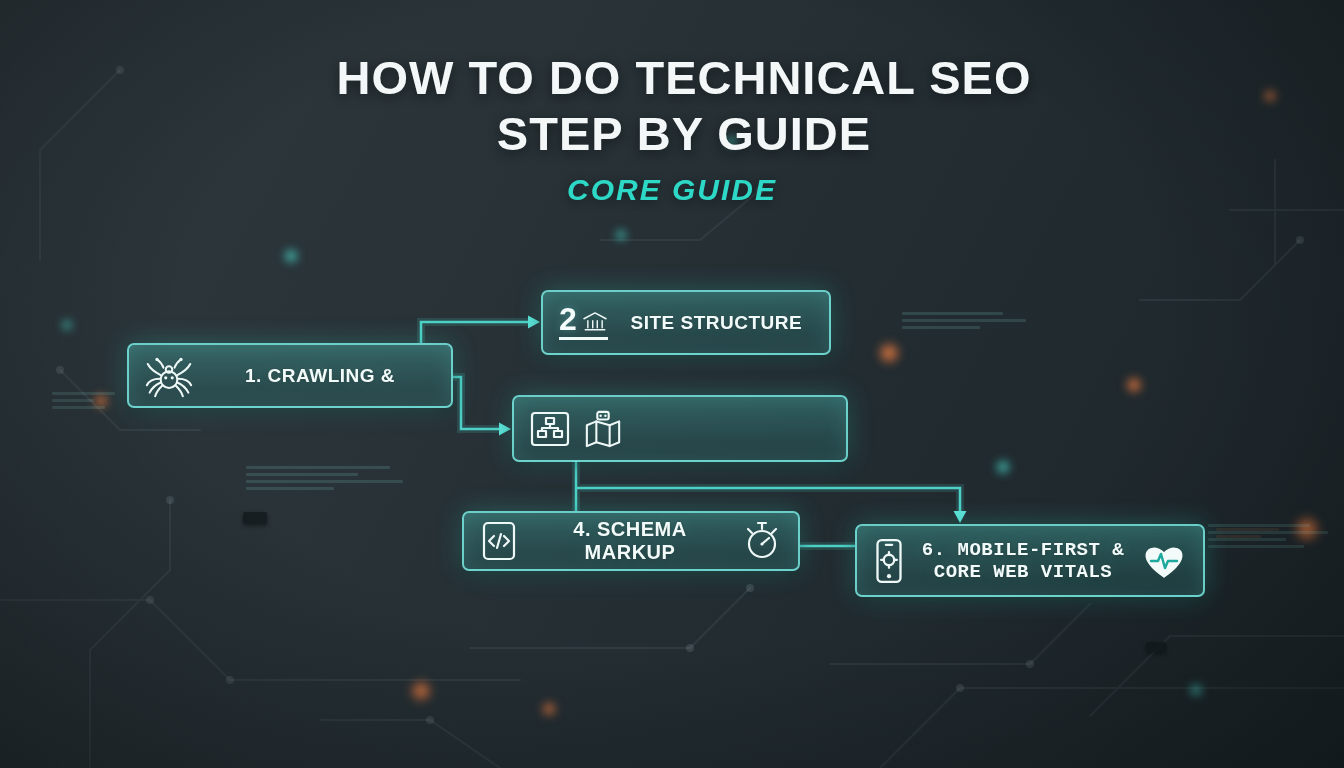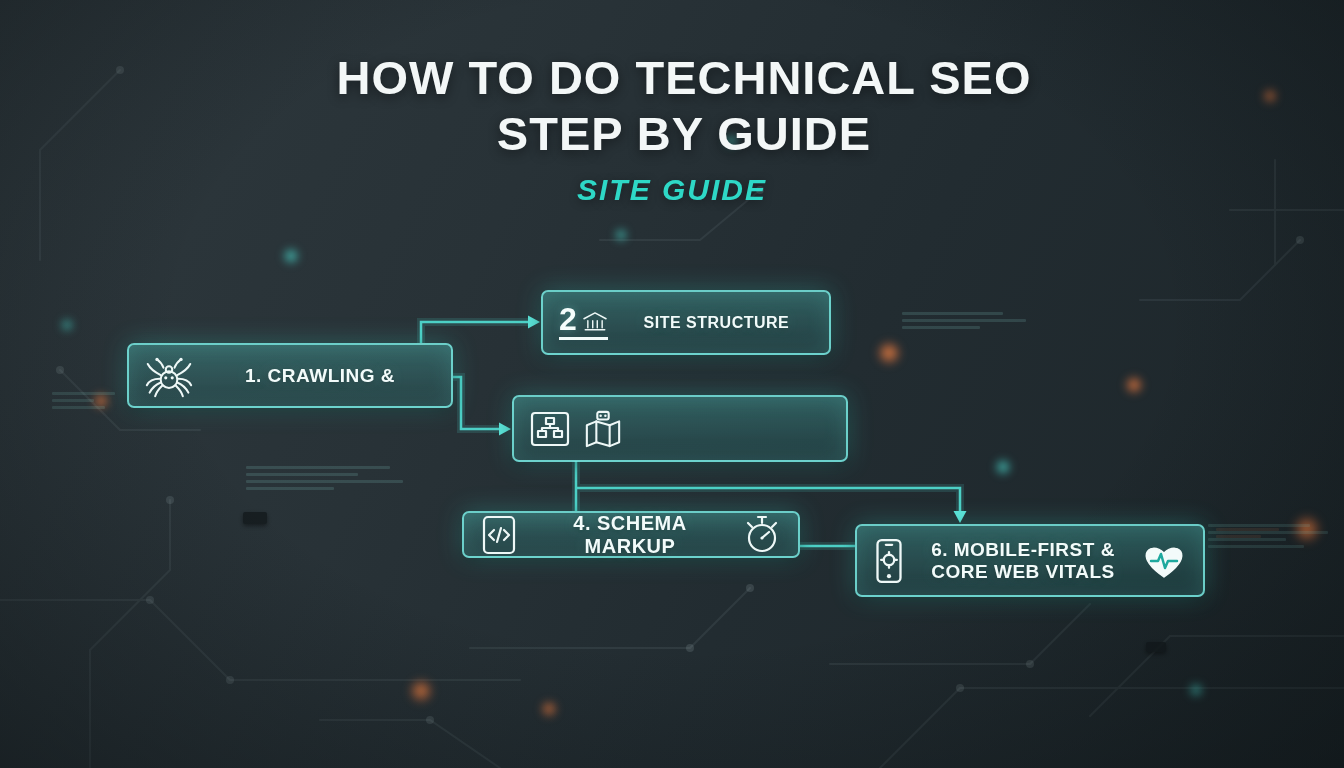--- a/index.html
+++ b/index.html
@@ -49,31 +49,31 @@
   .node .label { flex:1; text-align:center; font-weight:700; letter-spacing:0.5px;
     text-shadow:0 1px 6px rgba(0,0,0,0.4), 0 0 12px rgba(150,255,245,0.25); }
   .node .label span { display:block; }
   .icon { display:flex; align-items:center; justify-content:center; flex:0 0 auto; }
   .icon svg { display:block; }
   .stroke-ic { stroke:#eef8f7; stroke-width:2.2; fill:none; stroke-linecap:round; stroke-linejoin:round; }
 
   .node-crawling { left:127px; top:343px; width:326px; height:65px; }
   .node-crawling .label { font-size:19px; }
   .node-structure { left:541px; top:290px; width:290px; height:65px; }
-  .node-structure .label { font-size:16px; }
+  .node-structure .label { font-size:19px; }
   .struct-badge { display:flex; align-items:flex-end; gap:5px; border-bottom:3px solid #f2fbfa;
     padding-bottom:3px; }
   .struct-num { font-size:32px; font-weight:800; line-height:0.9; color:#f5fdfc;
     text-shadow:0 0 10px rgba(150,255,245,0.3); }
   .node-sitemaps { left:512px; top:395px; width:336px; height:67px; }
   .node-sitemaps .label { font-size:19px; }
-  .node-schema { left:462px; top:511px; width:338px; height:47px; }
+  .node-schema { left:462px; top:511px; width:338px; height:60px; }
   .node-schema .label { font-size:20px; }
   .node-mobile { left:855px; top:524px; width:350px; height:73px; }
-  .node-mobile .label { font-size:19px; }
+  .node-mobile .label { font-size:19px;font-family:Liberation Mono, monospace; }
 </style>
 </head>
 <body>
 
 <div class="stage">
 
   <svg class="bg-circuit" width="1344" height="768" viewBox="0 0 1344 768">
     <g stroke="#9fb4b8" stroke-width="2" fill="none" opacity="0.10" stroke-linecap="round">
       <polyline points="0,600 150,600 230,680 520,680"></polyline>
       <polyline points="90,768 90,650 170,570 170,500"></polyline>
@@ -149,21 +149,21 @@
   <div class="chip" style="left:243px; top:512px; width:24px; height:12px;"></div>
   <div class="chip" style="left:1146px; top:642px; width:20px; height:10px;"></div>
 
   <div class="vignette"></div>
 
   <header class="title-block">
     <h1>
       <span class="title-line">HOW TO DO TECHNICAL SEO</span>
       <span class="title-line">STEP BY GUIDE</span>
     </h1>
-    <div class="subtitle">SITE GUIDE</div>
+    <div class="subtitle">CORE GUIDE</div>
   </header>
 
   <svg class="connectors" width="1344" height="768" viewBox="0 0 1344 768">
     <g class="lnGlow">
       <polyline points="421,343 421,322 529,322"></polyline>
       <polyline points="453,377 461,377 461,429 500,429"></polyline>
       <line x1="576" y1="461" x2="576" y2="511"></line>
       <polyline points="576,488 960,488 960,512"></polyline>
       <line x1="800" y1="546" x2="855" y2="546"></line>
     </g>

